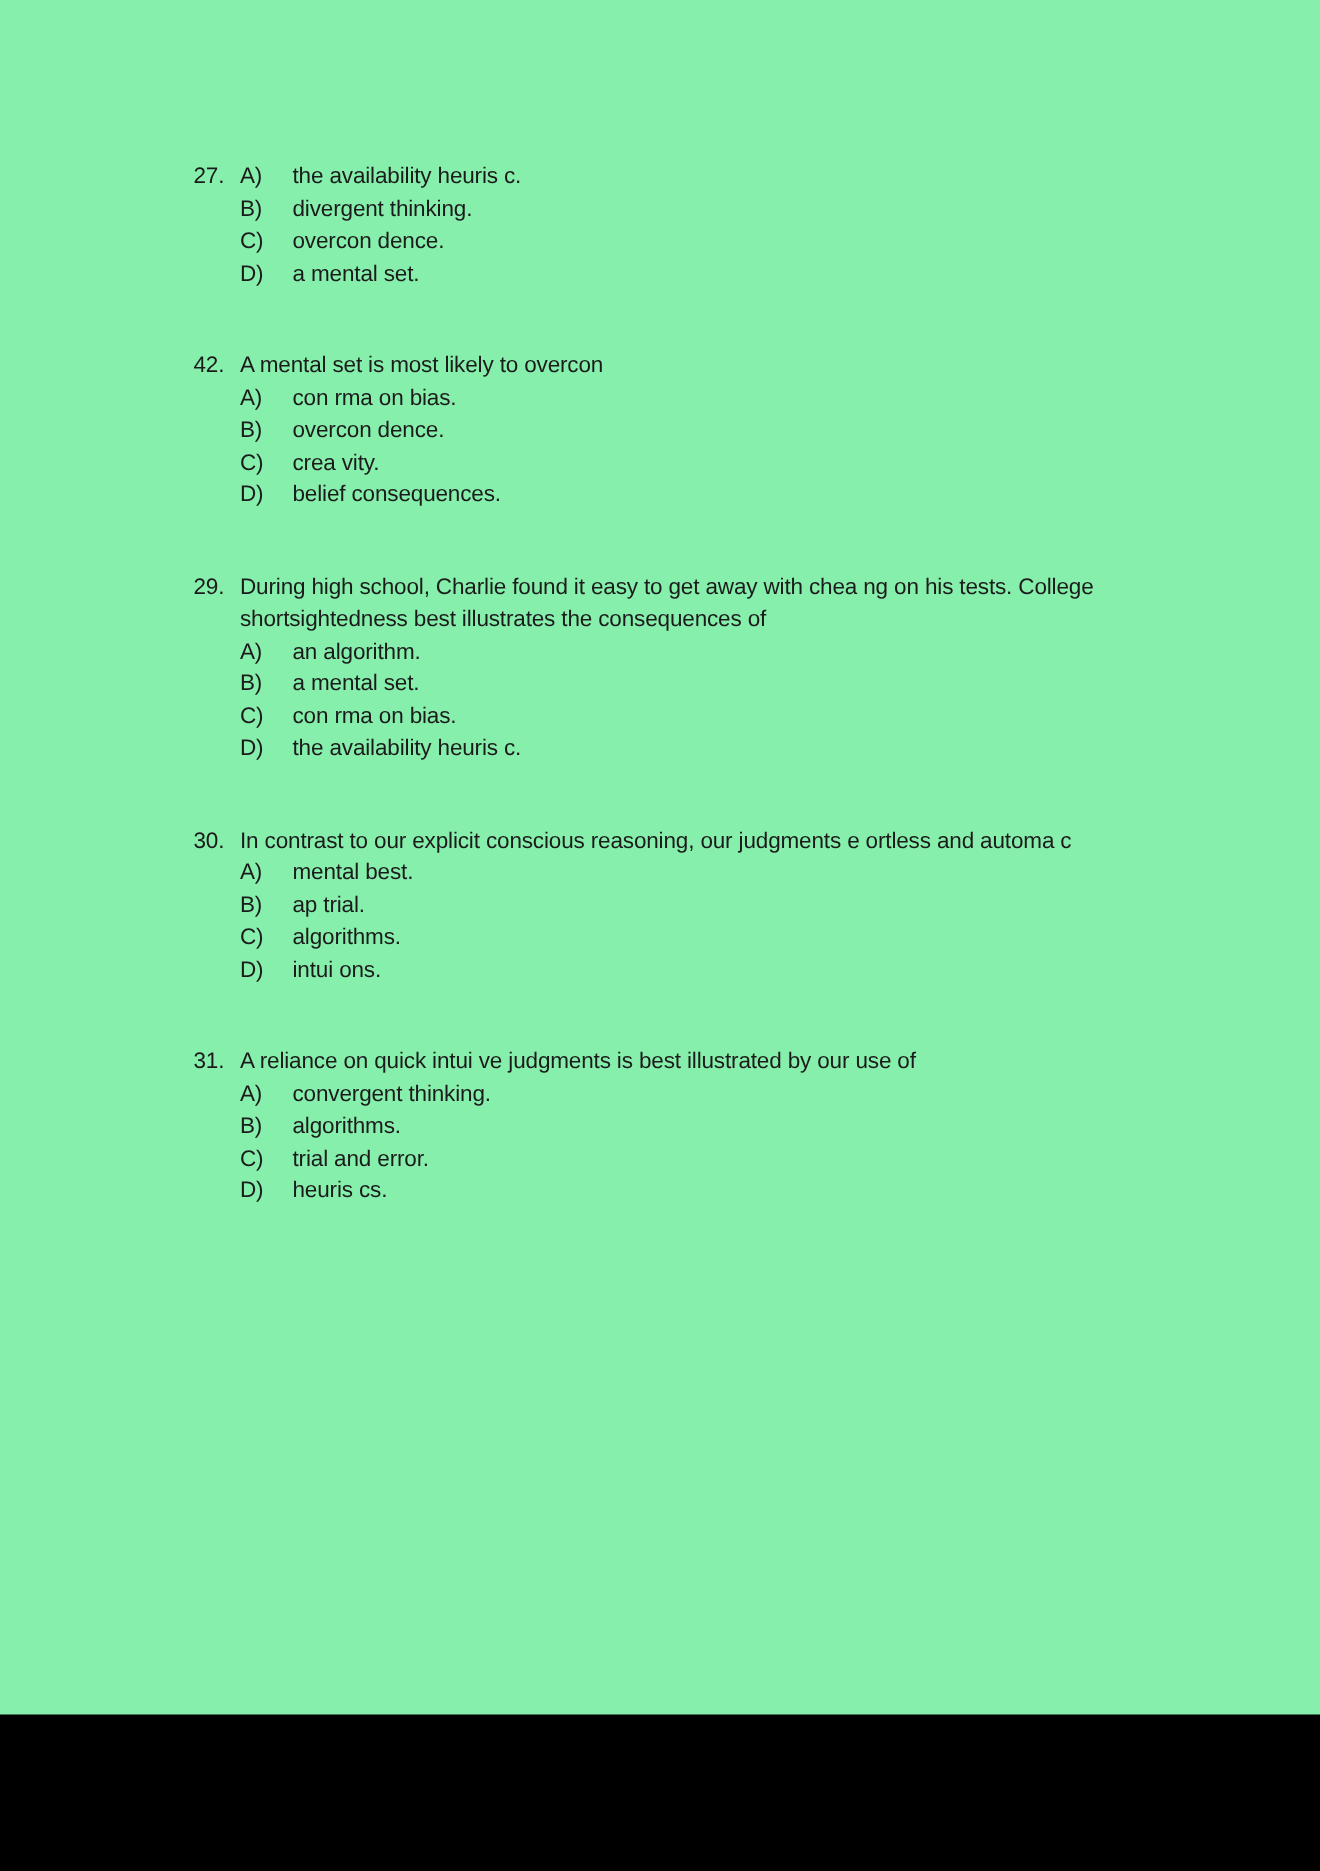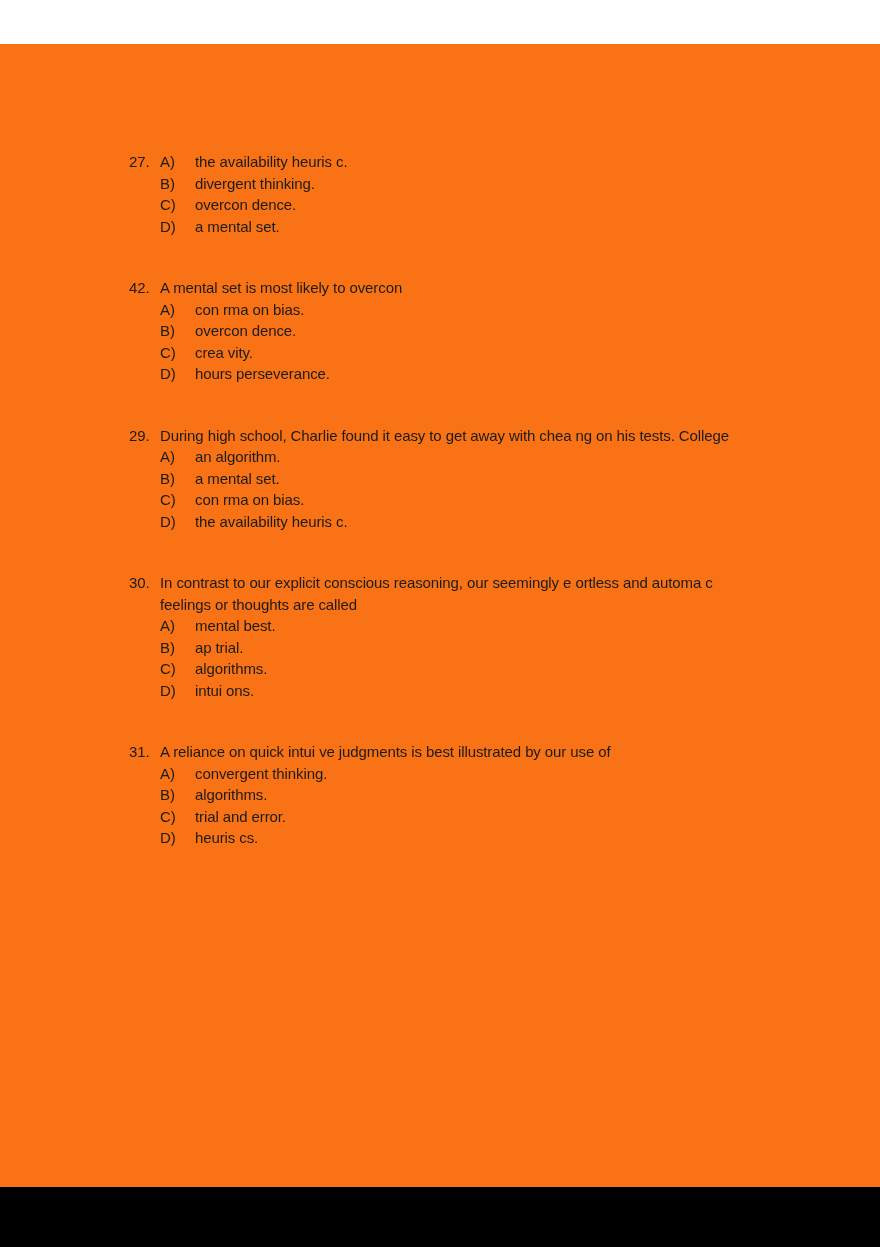--- a/index.html
+++ b/index.html
@@ -44,21 +44,21 @@
     position: absolute;
     left: 0;
     right: 0;
     top: 1143px;
     bottom: 0;
   }
 </style>
 </head>
 <body>
 
-<div class="page" style="background: #f97316; margin-top: 44px;">
+<div class="page" style="background: #86efac;">
   <div class="questions" id="questions" style="color: rgb(27, 27, 27);">
   <div class="question">
     <div class="q-num">27.</div>
     <div class="q-body">
       <div class="options">
   <div class="option">
     <div class="opt-letter">A)</div>
     <div class="opt-text">the availability heuris c.</div>
   </div>
 
@@ -97,31 +97,32 @@
     <div class="opt-text">overcon dence.</div>
   </div>
 
   <div class="option">
     <div class="opt-letter">C)</div>
     <div class="opt-text">crea vity.</div>
   </div>
 
   <div class="option">
     <div class="opt-letter">D)</div>
-    <div class="opt-text">hours perseverance.</div>
+    <div class="opt-text">belief consequences.</div>
   </div>
 </div>
     </div>
   </div>
 
   <div class="question">
     <div class="q-num">29.</div>
     <div class="q-body">
       <div class="q-text">
             <div class="q-line">During high school, Charlie found it easy to get away with chea ng on his tests. College</div>
+            <div class="q-line">shortsightedness best illustrates the consequences of</div>
           </div>
       <div class="options">
   <div class="option">
     <div class="opt-letter">A)</div>
     <div class="opt-text">an algorithm.</div>
   </div>
 
   <div class="option">
     <div class="opt-letter">B)</div>
     <div class="opt-text">a mental set.</div>
@@ -137,22 +138,21 @@
     <div class="opt-text">the availability heuris c.</div>
   </div>
 </div>
     </div>
   </div>
 
   <div class="question">
     <div class="q-num">30.</div>
     <div class="q-body">
       <div class="q-text">
-            <div class="q-line">In contrast to our explicit conscious reasoning, our seemingly e ortless and automa c</div>
-            <div class="q-line">feelings or thoughts are called</div>
+            <div class="q-line">In contrast to our explicit conscious reasoning, our judgments e ortless and automa c</div>
           </div>
       <div class="options">
   <div class="option">
     <div class="opt-letter">A)</div>
     <div class="opt-text">mental best.</div>
   </div>
 
   <div class="option">
     <div class="opt-letter">B)</div>
     <div class="opt-text">ap trial.</div>

